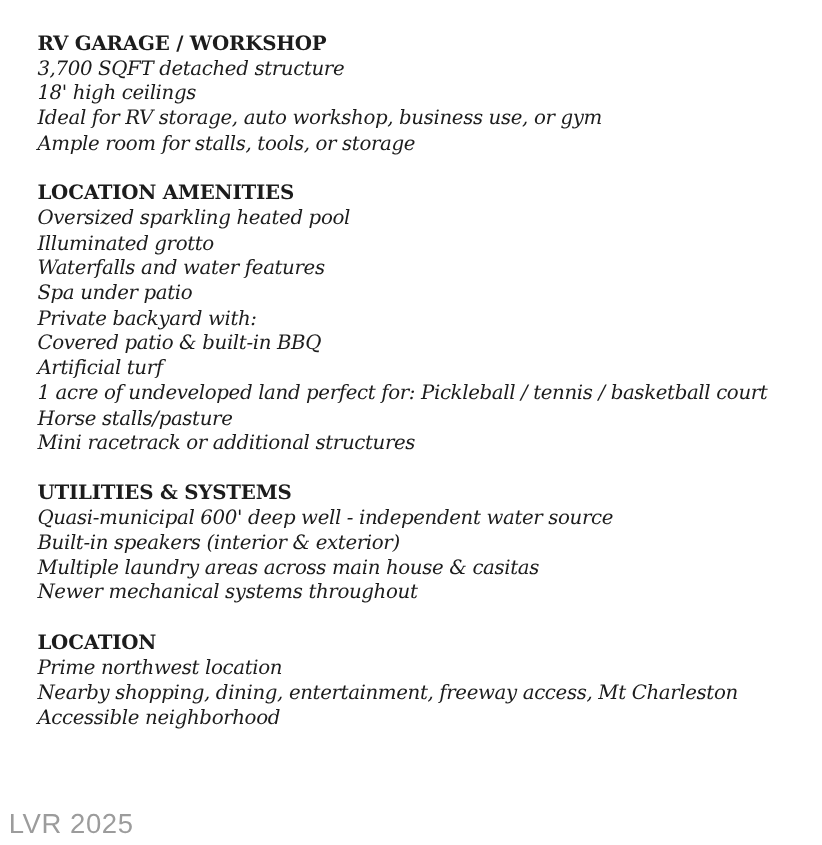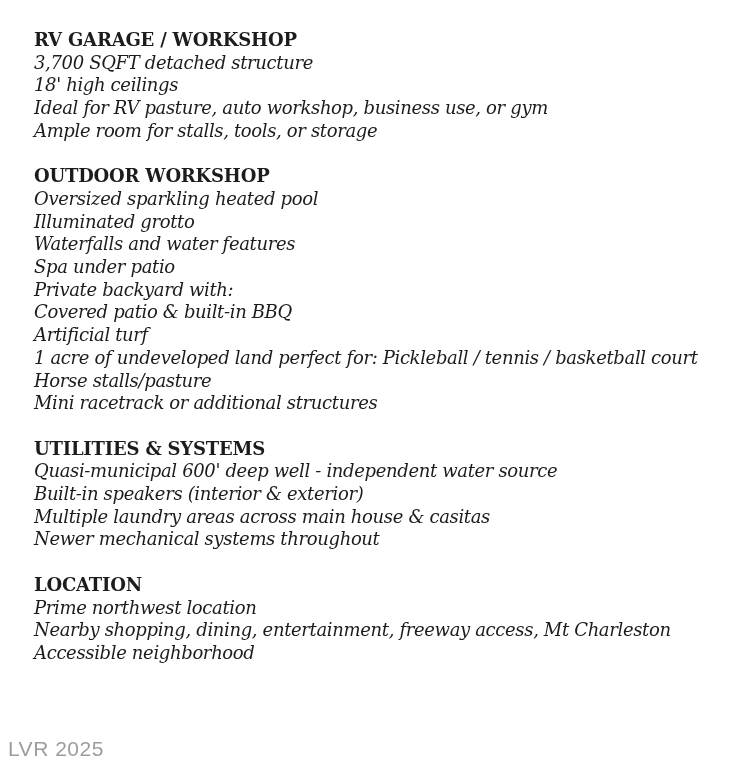--- a/index.html
+++ b/index.html
@@ -37,41 +37,41 @@
     line-height: 22.7px;
     letter-spacing: -0.35px;
     white-space: nowrap;
     font-style: italic;
   }
   .watermark {
     position: absolute;
     left: 8px;
     bottom: 7px;
     font-family: "Liberation Sans", sans-serif;
-    font-size: 21px;
+    font-size: 25px;
     line-height: 24px;
     color: #9c9c9c;
     letter-spacing: 0.5px;
     white-space: nowrap;
   }
 </style>
 </head>
 <body>
 
 <div class="page">
   <main class="doc">
       <section class="sec">
     <h2 class="heading">RV GARAGE / WORKSHOP</h2>
   <p class="line">3,700 SQFT detached structure</p>
         <p class="line">18' high ceilings</p>
-        <p class="line">Ideal for RV pasture, auto workshop, business use, or gym</p>
+        <p class="line">Ideal for RV storage, auto workshop, business use, or gym</p>
         <p class="line">Ample room for stalls, tools, or storage</p>
       </section>
       <section class="sec">
-    <h2 class="heading">OUTDOOR WORKSHOP</h2>
+    <h2 class="heading">LOCATION AMENITIES</h2>
   <p class="line">Oversized sparkling heated pool</p>
         <p class="line">Illuminated grotto</p>
         <p class="line">Waterfalls and water features</p>
         <p class="line">Spa under patio</p>
         <p class="line">Private backyard with:</p>
         <p class="line">Covered patio &amp; built-in BBQ</p>
         <p class="line">Artificial turf</p>
         <p class="line">1 acre of undeveloped land perfect for: Pickleball / tennis / basketball court</p>
         <p class="line">Horse stalls/pasture</p>
         <p class="line">Mini racetrack or additional structures</p>

